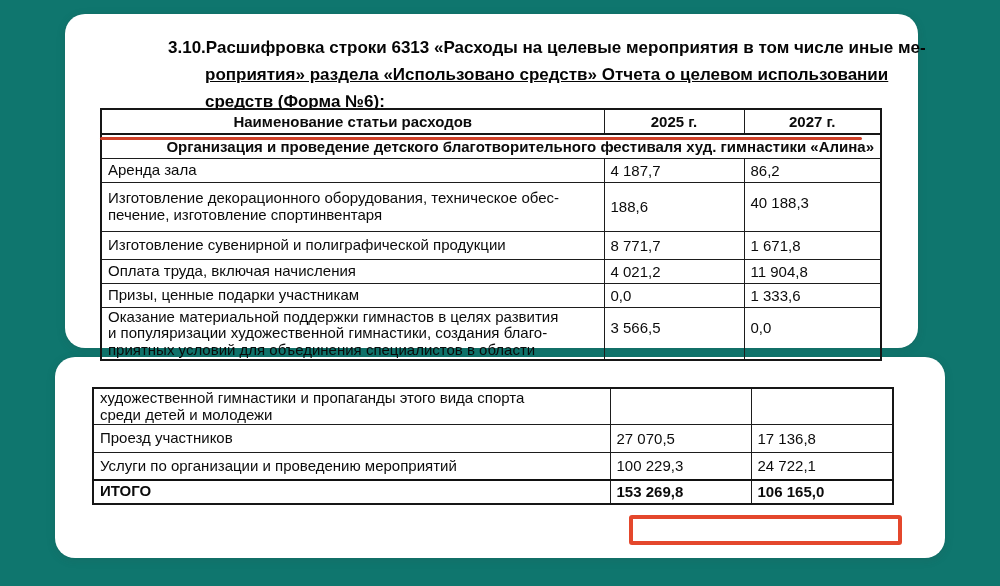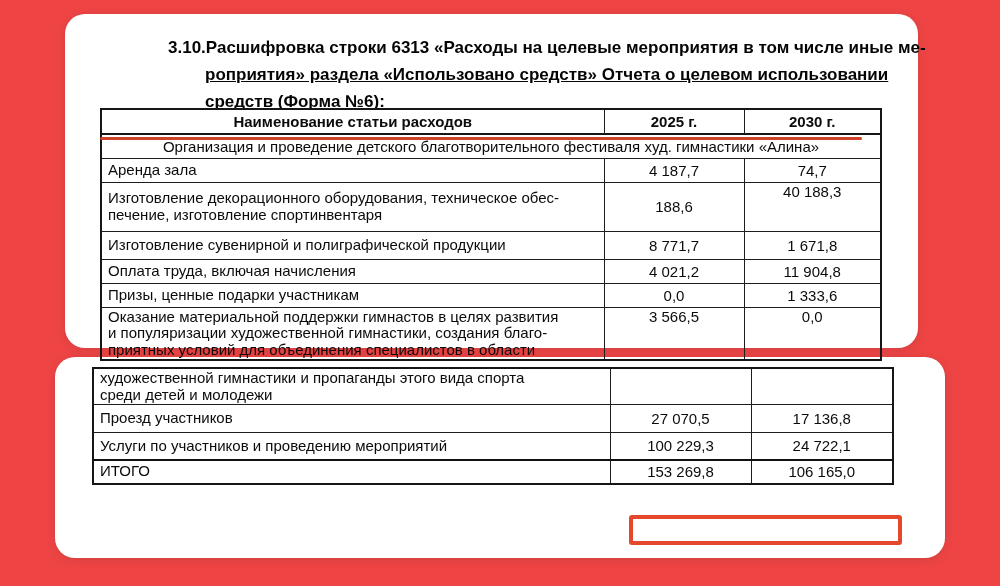--- a/index.html
+++ b/index.html
@@ -1,19 +1,19 @@
 <!DOCTYPE html>
 <html><head>
 <meta charset="utf-8">
 <style>
   * { margin:0; padding:0; box-sizing:border-box; }
   html,body { width:1000px; height:586px; }
   .stage {
     position:relative; width:1000px; height:586px;
-    background:#ef4444; overflow:hidden;
+    background:#0f766e; overflow:hidden;
     font-family:"Liberation Sans","DejaVu Sans",sans-serif;
     color:#0b0b0b;
   }
   .card {
     position:absolute; background:#ffffff; border-radius:20px;
     box-shadow:0 2px 10px rgba(60,64,67,.14), 0 0 2px rgba(60,64,67,.08);
   }
   .card1 { left:65px; top:14px;  width:853px; height:334px; }
   .card2 { left:55px; top:357px; width:890px; height:201px; }
 
@@ -21,33 +21,33 @@
     position:absolute; left:103px; top:20px; width:805px;
     font-weight:bold; font-size:17px; line-height:27px; color:#050505;
   }
   .heading .cont { padding-left:37px;text-decoration:underline; }
 
   table.t {
     position:absolute; border-collapse:collapse; table-layout:fixed;
     font-size:15px; color:#0b0b0b; border:2px solid #161616;
   }
   .t1 { left:100px; top:108px;  width:780px; }
-  .t2 { left:92px;  top:367px; width:800px;border-radius:29px; }
+  .t2 { left:92px;  top:387px; width:800px;border-radius:29px; }
   .t th, .t td { border:1.4px solid #1d1d1d; padding:1px 6px; overflow:hidden; }
   .t thead th {
     font-weight:bold; text-align:center; border-bottom:2px solid #161616;
     padding:2px 4px;
   }
   .t td.n { text-align:left; white-space:pre-line; line-height:16.5px; vertical-align:middle;margin-left:44px; }
-  .t td.v { text-align:center; vertical-align:middle; white-space:nowrap; }
-  .t td.top { vertical-align:top; padding-top:0; }
+  .t td.v { text-align:left; vertical-align:middle; white-space:nowrap; }
+  .t td.top { vertical-align:top; padding-top:11px; }
   tr.sub td {
-    font-weight:normal; white-space:nowrap; text-align:center; padding-left:6px;
+    font-weight:bold; white-space:nowrap; text-align:right; padding-left:6px;
   }
-  tr.total td { font-weight:normal; border-top:2.5px solid #111; }
+  tr.total td { font-weight:bold; border-top:2.5px solid #111; }
   .h25{height:25px} .h24{height:24px} .h49{height:49px} .h28{height:28px}
   .h50{height:50px} .h32{height:32px} .h30{height:28px} .h27{height:27px}
   .h22{height:22px} .hT{height:24px}
 
   .red-underline {
     position:absolute; left:100px; top:137px; width:762px; height:3px;
     border-radius:2px; z-index:6; background:#cf4129;
   }
   .red-box {
     position:absolute; left:629px; top:515px; width:273px; height:30px;
@@ -72,31 +72,31 @@
   <table class="t t1">
     <colgroup>
         <col style="width:503px">
         <col style="width:140px">
         <col style="width:137px">
       </colgroup>
     <thead>
       <tr class="h25">
         <th>Наименование статьи расходов</th>
         <th>2025 г.</th>
-        <th>2030 г.</th>
+        <th>2027 г.</th>
       </tr>
     </thead>
     <tbody>
       <tr class="sub h24">
         <td colspan="3">Организация и проведение детского благотворительного фестиваля худ. гимнастики «Алина»</td>
       </tr>
       <tr class="h24">
         <td class="n">Аренда зала</td>
         <td class="v">4&nbsp;187,7</td>
-        <td class="v">74,7</td>
+        <td class="v">86,2</td>
       </tr>
       <tr class="h49">
         <td class="n">Изготовление декорационного оборудования, техническое обес-
 печение, изготовление спортинвентаря</td>
         <td class="v">188,6</td>
         <td class="v top">40&nbsp;188,3</td>
       </tr>
       <tr class="h28">
         <td class="n">Изготовление сувенирной и полиграфической продукции</td>
         <td class="v">8&nbsp;771,7</td>
@@ -134,21 +134,21 @@
 среди детей и молодежи</td>
         <td class="v"></td>
         <td class="v"></td>
       </tr>
       <tr class="h30">
         <td class="n">Проезд участников</td>
         <td class="v">27&nbsp;070,5</td>
         <td class="v">17&nbsp;136,8</td>
       </tr>
       <tr class="h27">
-        <td class="n">Услуги по участников и проведению мероприятий</td>
+        <td class="n">Услуги по организации и проведению мероприятий</td>
         <td class="v">100&nbsp;229,3</td>
         <td class="v">24&nbsp;722,1</td>
       </tr>
       <tr class="total hT">
         <td class="n">ИТОГО</td>
         <td class="v">153&nbsp;269,8</td>
         <td class="v">106&nbsp;165,0</td>
       </tr>
     </tbody>
   </table>

